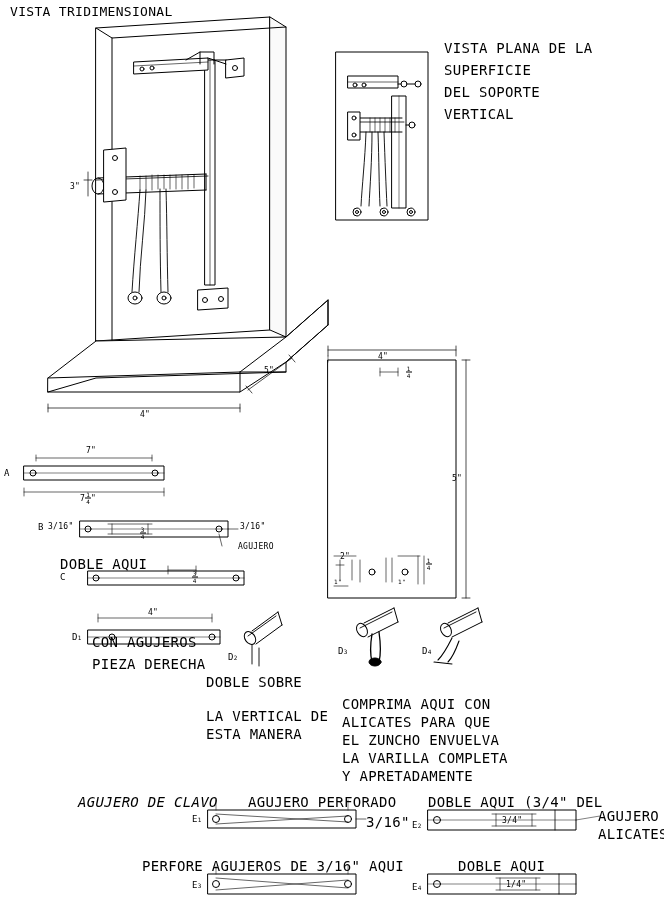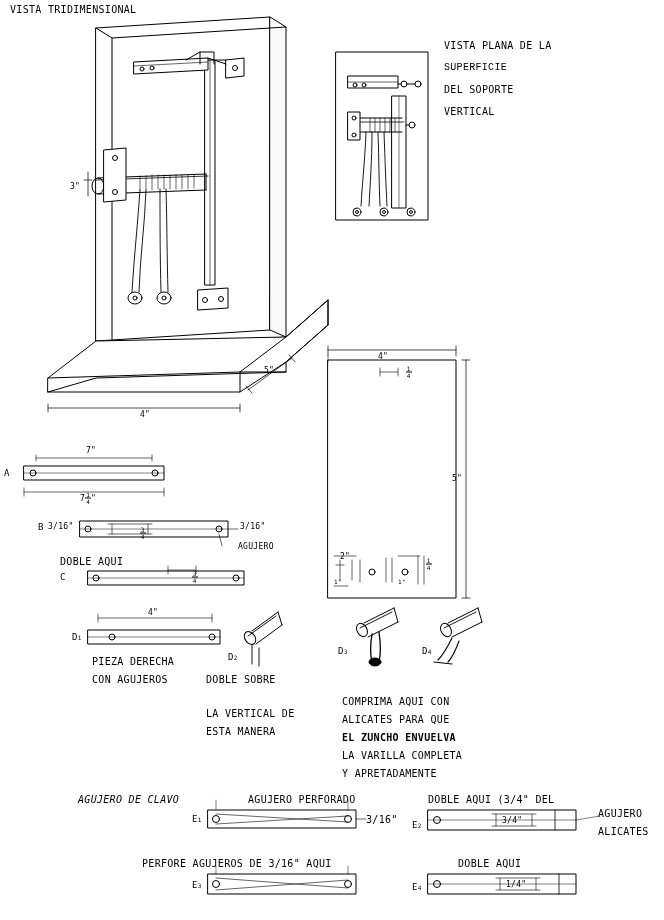--- a/index.html
+++ b/index.html
@@ -21,22 +21,22 @@
     width: 664px;
     height: 920px;
   }
   .lbl {
     position: absolute;
     font-family: "DejaVu Sans Mono", monospace;
     letter-spacing: 0.3px;
     white-space: pre;
     line-height: 1.25;
   }
-  .t11 { font-size: 10px; }
-  .t10 { font-size: 10px; }
+  .t11 { font-size: 13px; }
+  .t10 { font-size: 14px; }
   .t9  { font-size: 9px; }
   .t8  { font-size: 8px; }
   .t7  { font-size: 7px; }
   .t6  { font-size: 6px; }
   svg { position: absolute; left: 0; top: 0; }
   .frac {
     display: inline-block;
     vertical-align: middle;
     text-align: center;
     font-size: 6px;
@@ -299,21 +299,21 @@
       <path d="M496 878 L540 878" stroke-width="0.6"></path>
       <path d="M496 890 L540 890" stroke-width="0.6"></path>
       <path d="M500 878 L500 890" stroke-width="0.6"></path>
       <path d="M536 878 L536 890" stroke-width="0.6"></path>
       <path d="M559 874 L559 894" stroke-width="0.8"></path>
     </g>
   </svg>
 
   <div class="lbl t11" style="left:10px; top:4px;">VISTA TRIDIMENSIONAL</div>
   <div class="lbl t10" style="left:444px; top:40px;">VISTA PLANA DE LA</div>
-  <div class="lbl t10" style="left:444px; top:62px;font-family:Liberation Mono, monospace;">SUPERFICIE</div>
+  <div class="lbl t10" style="left:444px; top:62px;">SUPERFICIE</div>
   <div class="lbl t10" style="left:444px; top:84px;">DEL SOPORTE</div>
   <div class="lbl t10" style="left:444px; top:106px;">VERTICAL</div>
 
   <div class="lbl t8" style="left:70px; top:182px;">3"</div>
   <div class="lbl t8" style="left:264px; top:366px;">5"</div>
   <div class="lbl t8" style="left:140px; top:410px;">4"</div>
 
   <div class="lbl t8" style="left:378px; top:352px;">4"</div>
   <div class="lbl t8" style="left:452px; top:474px;">5"</div>
   <div class="lbl t7" style="left:386px; top:354px;"> </div>
@@ -341,31 +341,31 @@
 
   <div class="lbl t10" style="left:60px; top:556px;">DOBLE AQUI</div>
   <div class="lbl t9" style="left:60px; top:572px;">C</div>
   <div class="lbl t6" style="left:176px; top:563px;">
     <span class="frac"><span class="num">3</span><span class="den">4</span></span>
   </div>
 
   <div class="lbl t9" style="left:72px; top:632px;"><span>D</span><span style="font-size:6px;">1</span></div>
   <div class="lbl t8" style="left:148px; top:608px;">4"</div>
   <div class="lbl t10" style="left:92px; top:656px;">PIEZA DERECHA</div>
-  <div class="lbl t10" style="left:92px; top:674px;">CON AGUJEROS</div>
+  <div class="lbl t10" style="left:92px; top:634px;">CON AGUJEROS</div>
 
   <div class="lbl t9" style="left:228px; top:652px;"><span>D</span><span style="font-size:6px;">2</span></div>
   <div class="lbl t10" style="left:206px; top:674px;">DOBLE SOBRE</div>
   <div class="lbl t10" style="left:206px; top:708px;">LA VERTICAL DE</div>
   <div class="lbl t10" style="left:206px; top:726px;">ESTA MANERA</div>
 
   <div class="lbl t9" style="left:338px; top:646px;"><span>D</span><span style="font-size:6px;">3</span></div>
   <div class="lbl t10" style="left:342px; top:696px;">COMPRIMA AQUI CON</div>
   <div class="lbl t10" style="left:342px; top:714px;">ALICATES PARA QUE</div>
-  <div class="lbl t10" style="left:342px; top:732px;font-weight:bold;">EL ZUNCHO ENVUELVA</div>
+  <div class="lbl t10" style="left:342px; top:732px;">EL ZUNCHO ENVUELVA</div>
   <div class="lbl t10" style="left:342px; top:750px;">LA VARILLA COMPLETA</div>
   <div class="lbl t10" style="left:342px; top:768px;">Y APRETADAMENTE</div>
 
   <div class="lbl t9" style="left:422px; top:646px;"><span>D</span><span style="font-size:6px;">4</span></div>
 
   <div class="lbl t10" style="left:78px; top:794px;font-style:italic;">AGUJERO DE CLAVO</div>
   <div class="lbl t10" style="left:248px; top:794px;">AGUJERO PERFORADO</div>
   <div class="lbl t9" style="left:192px; top:814px;"><span>E</span><span style="font-size:6px;">1</span></div>
   <div class="lbl t10" style="left:366px; top:814px;">3/16"</div>
 

